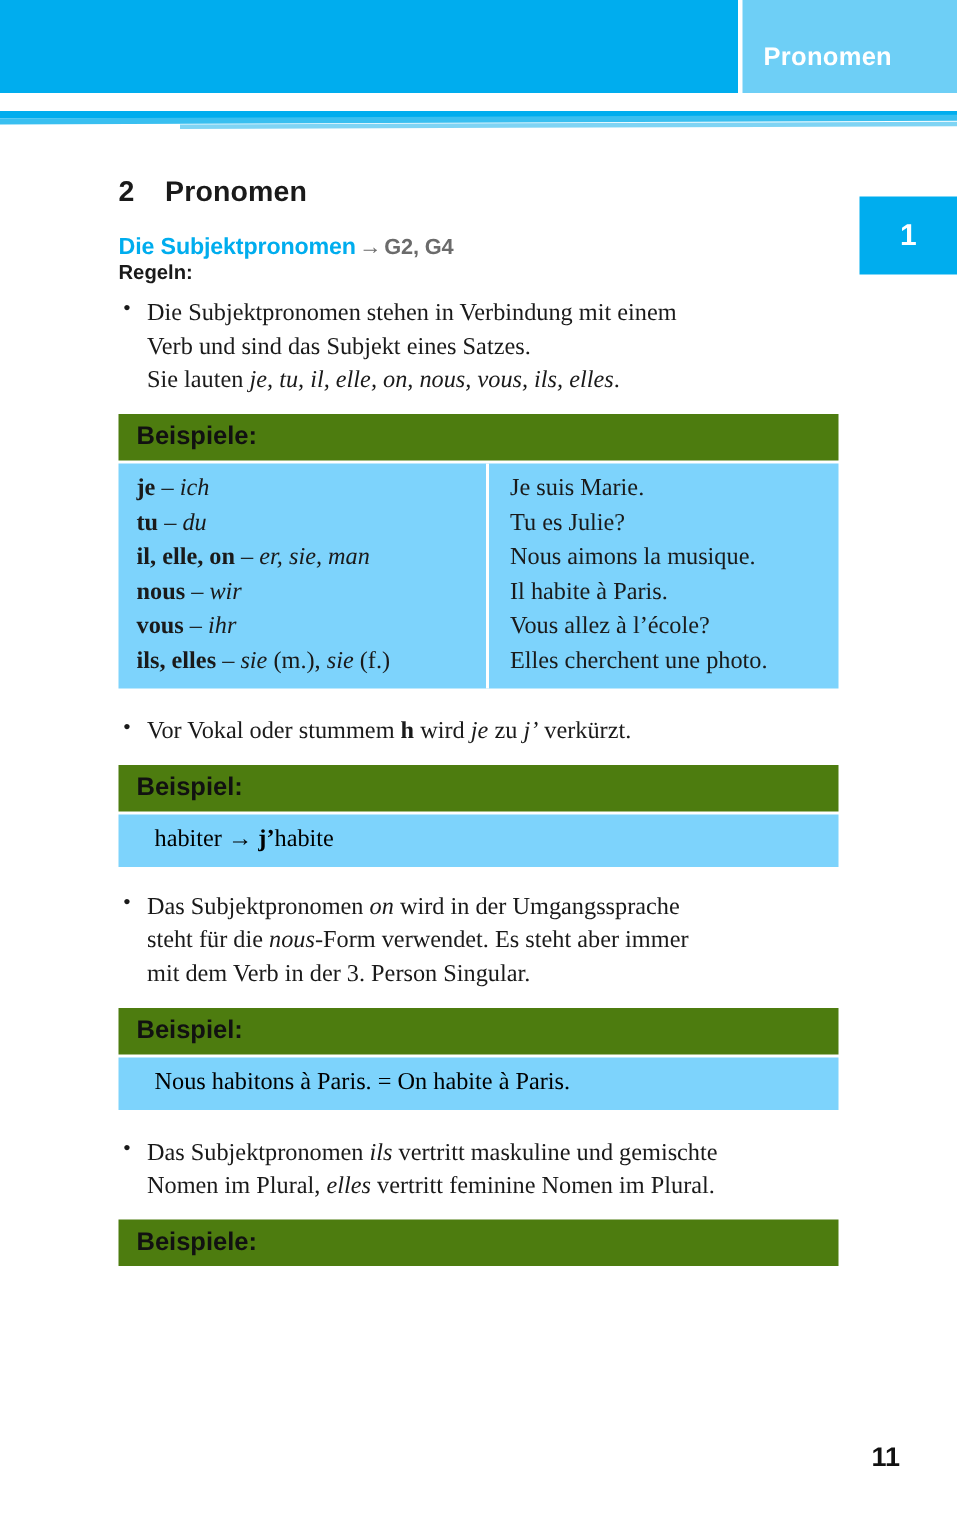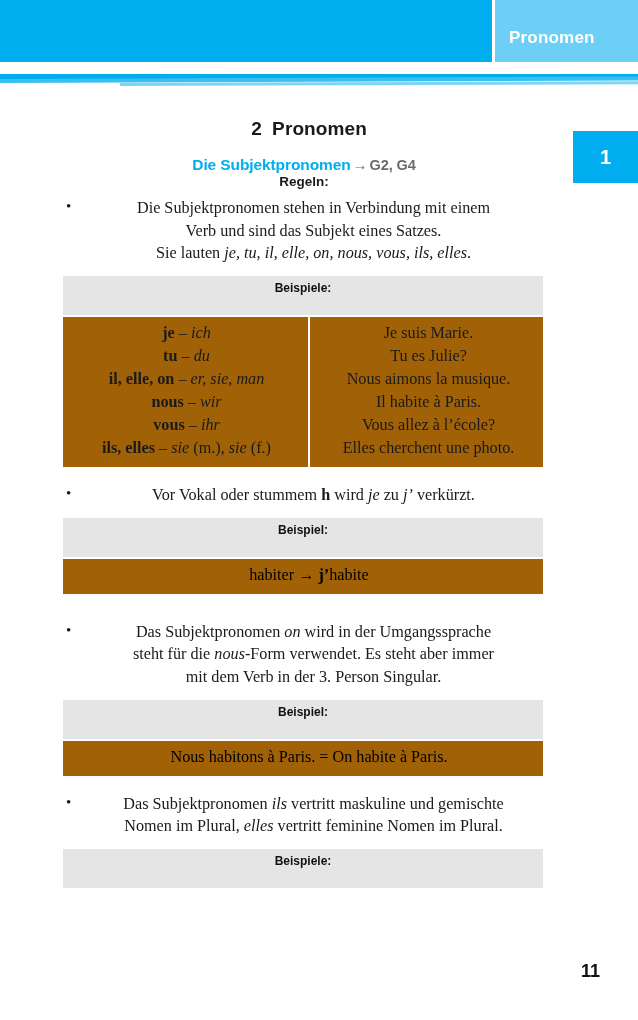--- a/index.html
+++ b/index.html
@@ -89,24 +89,23 @@
     font-size: 20px;
     font-weight: 700;
     display: flex;
     align-items: center;
     justify-content: center;
   }
 
   
   .content {
     position: absolute;
-    left: 63px;
+    left: 79px;
     top: 118px;
     width: 482px;
-    text-align: center;
   }
 
   h1.section-title {
     margin: 0 0 0 0;
     font-family: "Liberation Sans", sans-serif;
     font-size: 19px;
     font-weight: 700;
     color: #1a1a1a;
     letter-spacing: 0.1px;
   }
@@ -160,30 +159,30 @@
   }
   .bullet i { font-style: italic; }
   .bullet b { font-weight: 700; }
 
   
   .exbox {
     margin-top: 11px;
     width: 480px;
   }
   .exbox-head {
-    background: #e5e5e5;
-    font-family: "Liberation Sans", sans-serif;
-    font-size: 12px;
+    background: #4d7c0f;
+    font-family: "Liberation Sans", sans-serif;
+    font-size: 17px;
     font-weight: 700;
     color: #111;
-    padding: 5px 12px 20px 12px;
+    padding: 5px 12px 6px 12px;
   }
   .exbox-body {
     margin-top: 2px;
-    background: #a16207;
+    background: #7dd3fc;
     display: flex;
   }
   .exbox-body.single {
     display: block;
     padding: 5px 12px 7px 24px;
     font-size: 16.2px;
     line-height: 1.42;
   }
   .exbox-col {
     padding: 5px 10px 7px 12px;
@@ -277,21 +276,21 @@
     <span>Vor Vokal oder stummem </span><b>h</b><span> wird </span><i>je</i><span> zu </span><i>j’</i><span> verkürzt.</span>
   </div>
 
   <div class="exbox">
     <div class="exbox-head">Beispiel:</div>
     <div class="exbox-body single">
       <span>habiter → </span><b>j’</b><span>habite</span>
     </div>
   </div>
 
-  <div class="bullet" style="margin-top:27px;">
+  <div class="bullet" style="margin-top:15px;">
     <span>Das Subjektpronomen </span><i>on</i><span> wird in der Umgangssprache</span><br>
     <span>steht für die </span><i>nous</i><span>-Form verwendet. Es steht aber immer</span><br>
     <span>mit dem Verb in der 3. Person Singular.</span>
   </div>
 
   <div class="exbox">
     <div class="exbox-head">Beispiel:</div>
     <div class="exbox-body single">Nous habitons à Paris.  =  On habite à Paris.</div>
   </div>
 

